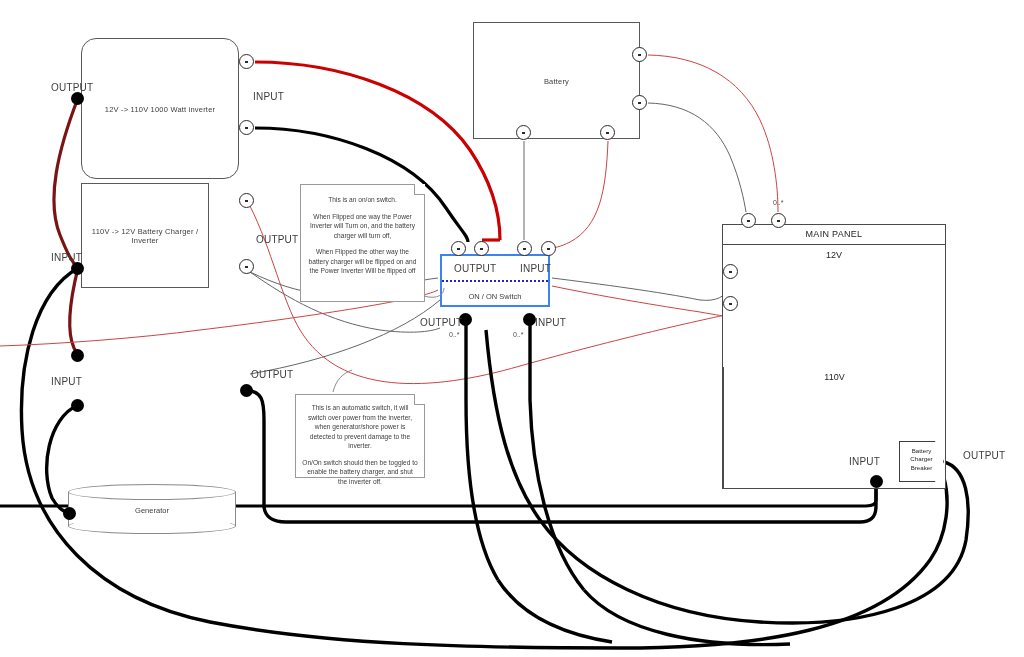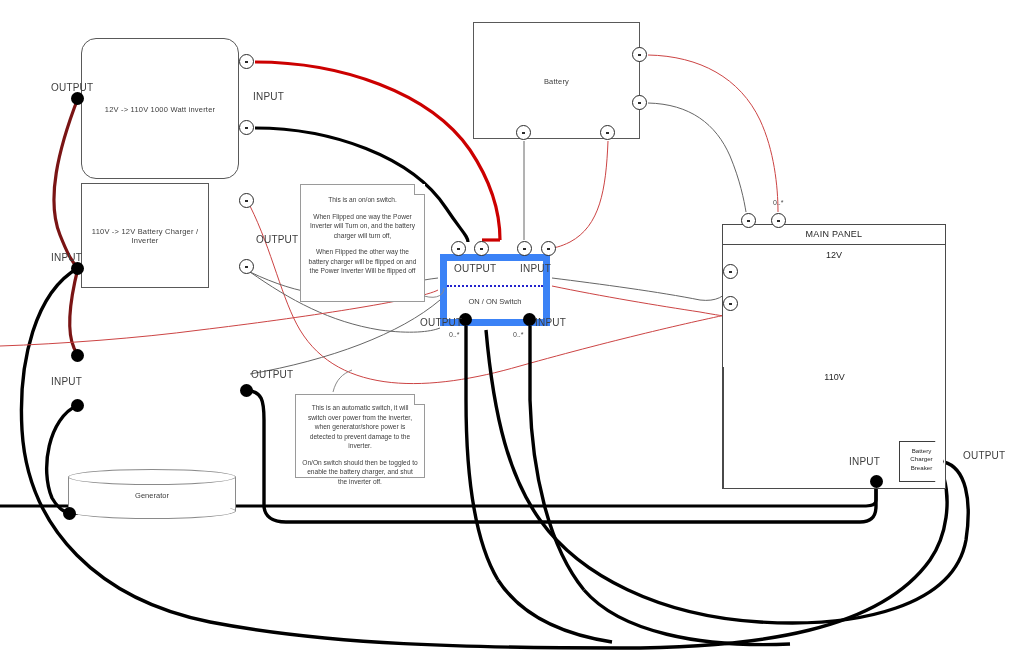--- a/index.html
+++ b/index.html
@@ -131,21 +131,21 @@
     line-height: 1.35;
     text-align: center;
     padding-top: 5px;
     clip-path: polygon(0 0, 80% 0, 100% 50%, 80% 100%, 0 100%);
   }
 
   
   #generator {
     position: absolute;
     left: 68px;
-    top: 469px;
+    top: 484px;
     width: 168px;
     height: 44px;
   }
   #generator .cyl-body {
     position: absolute;
     left: 0; top: 8px;
     width: 168px; height: 34px;
     border-left: 1px solid #8a8a8a;
     border-right: 1px solid #8a8a8a;
     box-sizing: border-box;
@@ -170,22 +170,22 @@
     font-size: 7.5px;
     color: #3d3d3d;
   }
 
   
   #onon {
     position: absolute;
     left: 440px;
     top: 254px;
     width: 110px;
-    height: 72px;
-    border: 7px solid #3b82f6;
+    height: 53px;
+    border: 2px solid #3b82f6;
     box-sizing: border-box;
     background: #ffffff;
   }
   #onon .dotted {
     position: absolute;
     left: 0; right: 0;
     top: 24px;
     border-top: 2px dotted #2222cc;
   }
   #onon .onon-label {

